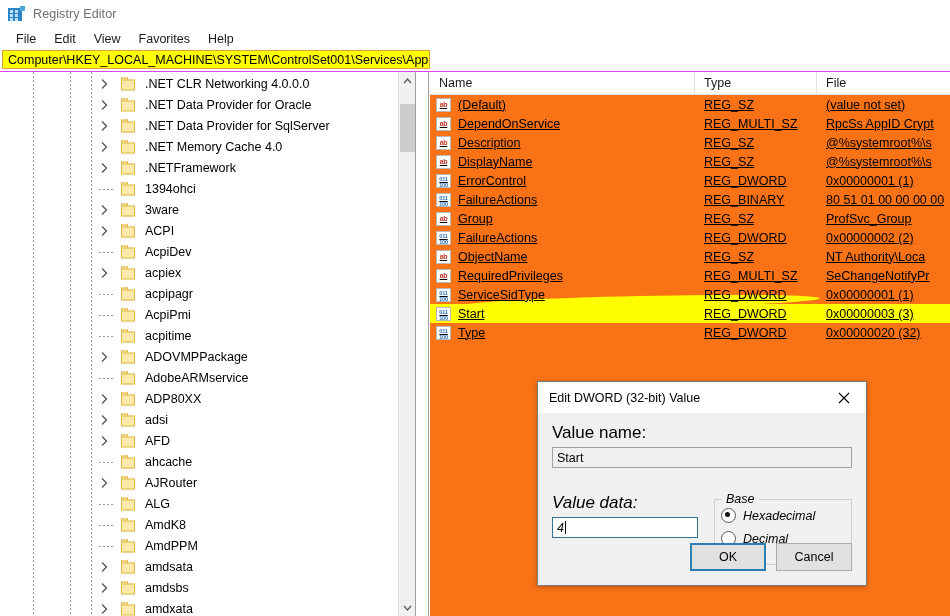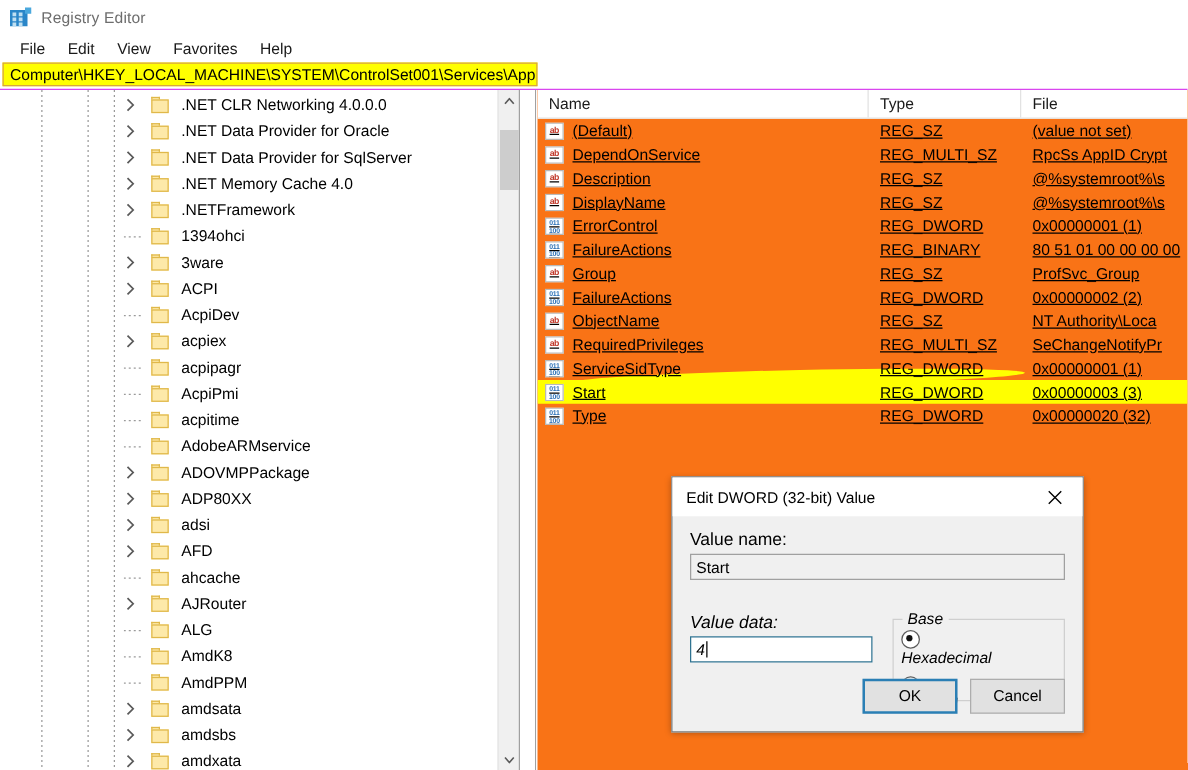--- a/index.html
+++ b/index.html
@@ -326,21 +326,21 @@
     display: flex; align-items: center; justify-content: center;
     color: #000;
   }
   .dlg-body {
     padding: 10px 14px 0 14px;
     position: relative;
     height: calc(100% - 31px);
     box-sizing: border-box;
   }
   .field-label {
-    font-size: 14px; color: #000;
+    font-size: 17px; color: #000;
     margin-bottom: 4px;
   }
   .textinput {
     height: 21px;
     border: 1px solid #a0a0a0;
     background: #ffffff;
     display: flex; align-items: center;
     padding-left: 4px;
     box-sizing: border-box;
     font-size: 12.5px;
@@ -377,24 +377,23 @@
     height: 66px;
     box-sizing: border-box;
   }
   .gb-legend {
     position: absolute; top: -8px; left: 7px;
     background: #f0f0f0;
     padding: 0 4px;
     font-size: 12.5px;
   }
   .radio-row {
-    display: flex; align-items: flex-start;
+    display: flex; align-items: flex-end;
     margin-bottom: 8px;
     margin-left: 4px;
-    flex-direction: column;
   }
   .radio {
     width: 13px; height: 13px;
     border: 1px solid #5a5a5a;
     border-radius: 50%;
     background: #fff;
     margin-right: 7px;
     position: relative;
     flex: 0 0 13px;
   }
@@ -588,38 +587,38 @@
             </div>
             <div class="tree-row">
               <div class="leafdots"></div>
               <div class="folder">
                 <div class="tab"></div>
                 <div class="body"></div>
               </div>
               <div class="tree-label">acpitime</div>
             </div>
             <div class="tree-row">
+              <div class="chev">
+                <svg width="7" height="11" viewBox="0 0 7 11">
+                  <path d="M1 1 L5.5 5.5 L1 10" fill="none" stroke="#5a5a5a" stroke-width="1.4"></path>
+                </svg>
+              </div>
+              <div class="folder">
+                <div class="tab"></div>
+                <div class="body"></div>
+              </div>
+              <div class="tree-label">ADOVMPPackage</div>
+            </div>
+            <div class="tree-row">
               <div class="leafdots"></div>
               <div class="folder">
                 <div class="tab"></div>
                 <div class="body"></div>
               </div>
               <div class="tree-label">AdobeARMservice</div>
-            </div>
-            <div class="tree-row">
-              <div class="chev">
-                <svg width="7" height="11" viewBox="0 0 7 11">
-                  <path d="M1 1 L5.5 5.5 L1 10" fill="none" stroke="#5a5a5a" stroke-width="1.4"></path>
-                </svg>
-              </div>
-              <div class="folder">
-                <div class="tab"></div>
-                <div class="body"></div>
-              </div>
-              <div class="tree-label">ADOVMPPackage</div>
             </div>
             <div class="tree-row">
               <div class="chev">
                 <svg width="7" height="11" viewBox="0 0 7 11">
                   <path d="M1 1 L5.5 5.5 L1 10" fill="none" stroke="#5a5a5a" stroke-width="1.4"></path>
                 </svg>
               </div>
               <div class="folder">
                 <div class="tab"></div>
                 <div class="body"></div>

